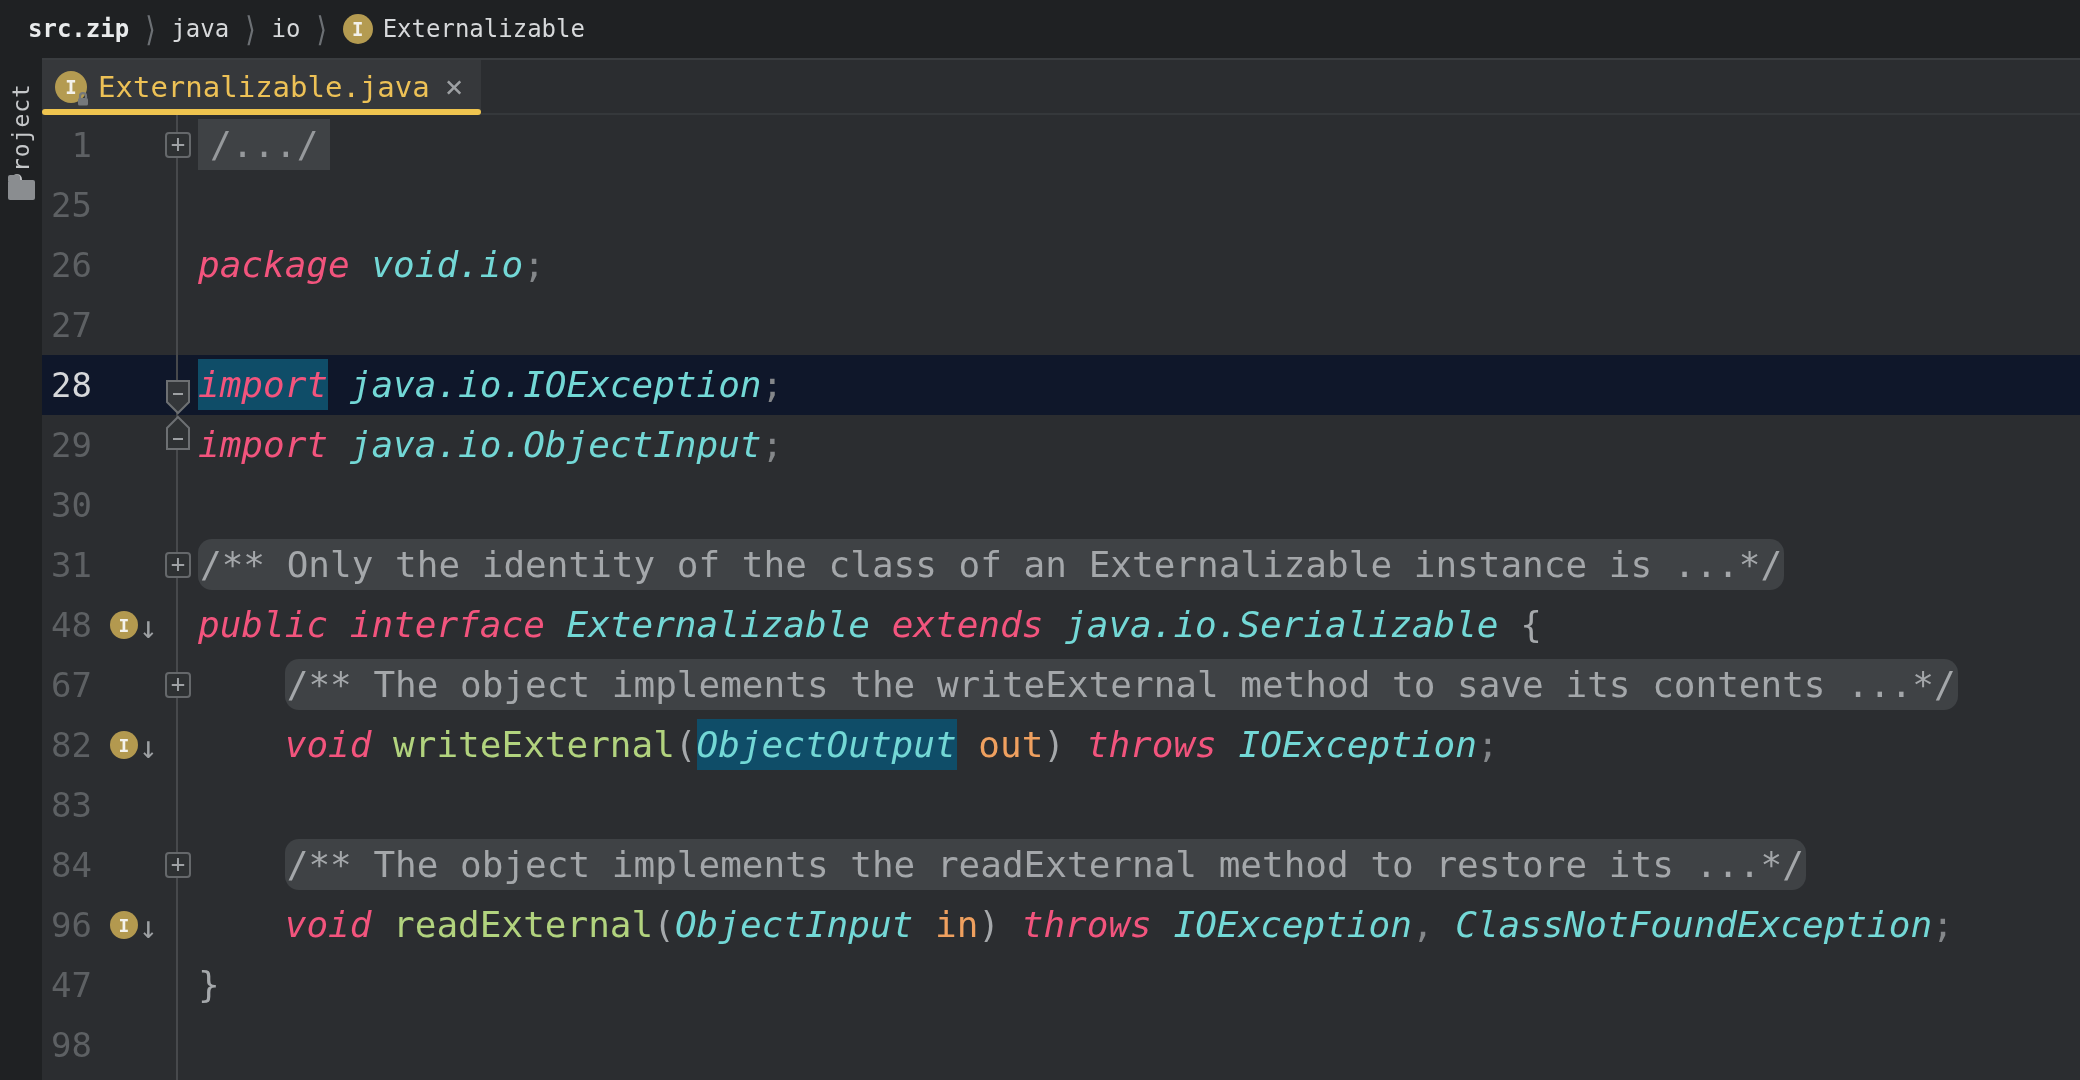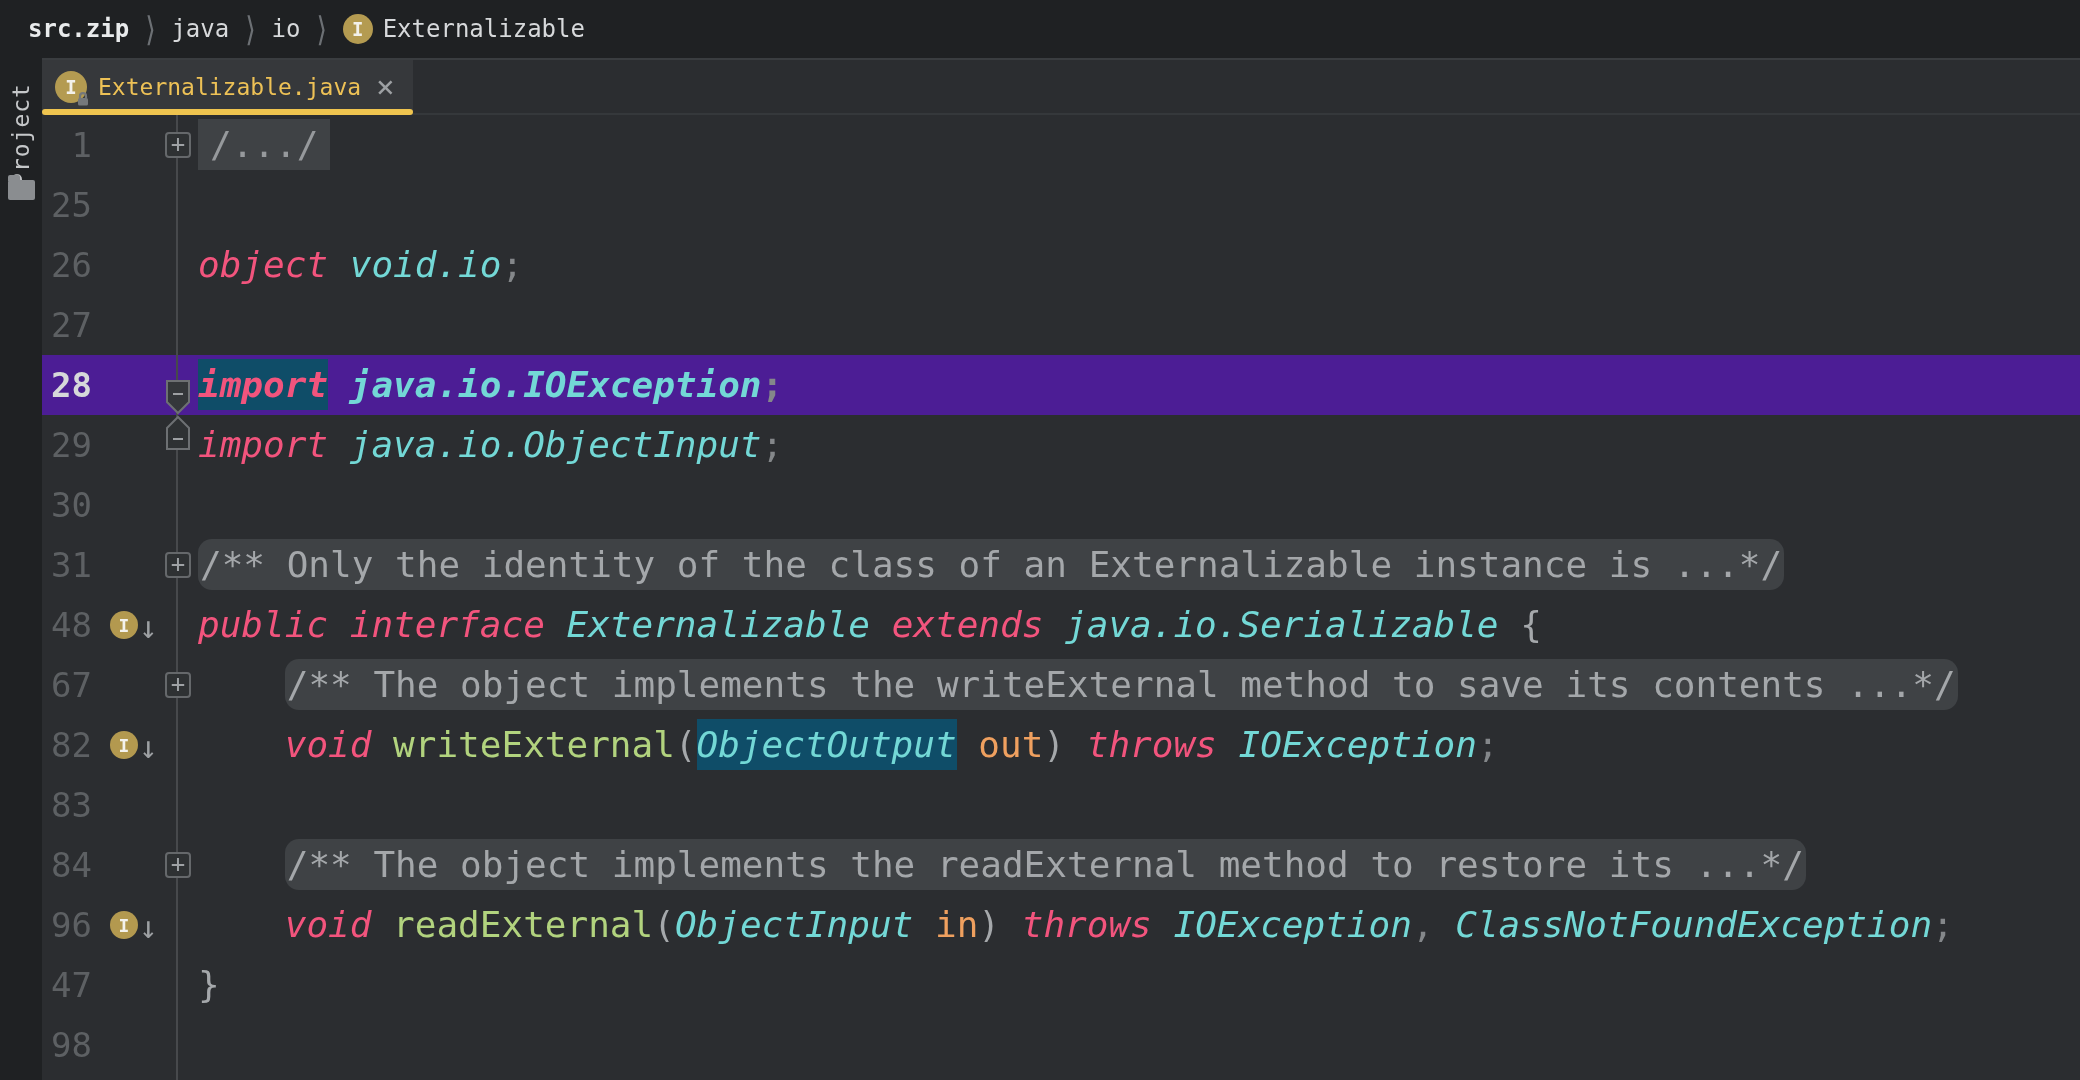--- a/index.html
+++ b/index.html
@@ -29,28 +29,28 @@
     border-radius:2px 2px 0 0;}
 
   .rightcol{flex:1;display:flex;flex-direction:column;min-width:0;}
 
   
   .tabbar{height:57px;flex:0 0 57px;background:#2b2d30;border-top:2px solid #3a3d40;
     border-bottom:2px solid #35383b;box-sizing:border-box;display:flex;align-items:stretch;}
   .tab{position:relative;display:flex;align-items:center;gap:11px;padding:0 18px 0 13px;
     background:#36383b;cursor:default;}
   .tab .underline{position:absolute;left:0;right:0;bottom:-2px;height:6px;background:#efc44f;border-radius:3px;}
-  .tab-label{color:#edc156;font-size:23px;}
+  .tab-label{color:#edc156;font-size:29px;}
   .tab-close{color:#9da0a3;font-size:31px;line-height:1;margin-left:4px;}
 
   
   .editor{flex:1;position:relative;background:#2b2d30;overflow:hidden;}
   .foldline{position:absolute;left:134px;top:0;bottom:0;width:2px;background:#47494c;z-index:3;pointer-events:none;}
   .row{display:flex;height:60px;align-items:center;position:relative;}
-  .row.current{background:#4c1d95;font-weight:bold;}
+  .row.current{background:#0f172a;}
   .num{flex:0 0 56px;box-sizing:border-box;text-align:right;padding-right:6px;color:#5d6063;font-size:34px;}
   .row.current .num{color:#d6d8da;}
   .ico{flex:0 0 60px;display:flex;align-items:center;padding-left:12px;box-sizing:border-box;}
   .ico .circ{width:28px;height:28px;border-radius:50%;background:#b3994f;color:#f4f2ec;
     display:inline-flex;align-items:center;justify-content:center;font-weight:700;font-size:18px;}
   .ico .arr{color:#9da0a3;font-size:31px;line-height:1;margin-left:1px;margin-top:4px;}
   .fold{flex:0 0 40px;display:flex;align-items:center;justify-content:center;position:relative;height:100%;}
   .pbox{width:26px;height:26px;box-sizing:border-box;border:2px solid #65686b;border-radius:4px;
     background:#2e3133;color:#9fa2a5;font-size:24px;line-height:20px;text-align:center;
     position:relative;z-index:4;}
@@ -130,21 +130,21 @@
           <div class="row">
             <div class="num">25</div>
             <div class="ico"></div>
             <div class="fold"></div>
             <pre class="code"></pre>
           </div>
           <div class="row">
             <div class="num">26</div>
             <div class="ico"></div>
             <div class="fold"></div>
-            <pre class="code"><span class="kw">object</span><span class="pl"> </span><span class="ty">void.io</span><span class="di">;</span></pre>
+            <pre class="code"><span class="kw">package</span><span class="pl"> </span><span class="ty">void.io</span><span class="di">;</span></pre>
           </div>
           <div class="row">
             <div class="num">27</div>
             <div class="ico"></div>
             <div class="fold"></div>
             <pre class="code"></pre>
           </div>
           <div class="row current">
             <div class="num">28</div>
             <div class="ico"></div>

